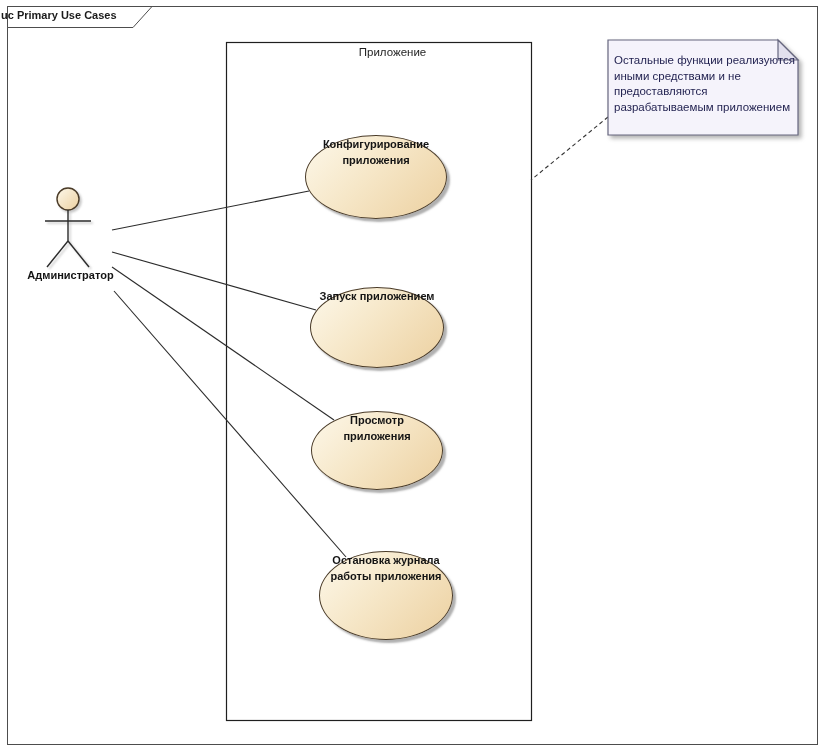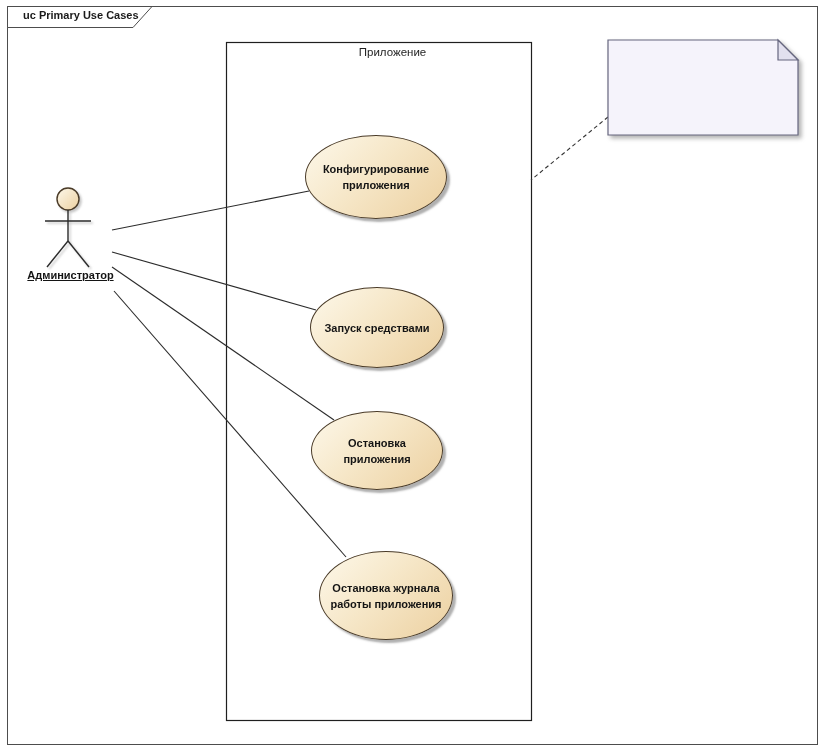--- a/index.html
+++ b/index.html
@@ -18,21 +18,21 @@
   #shapes {
     position: absolute;
     left: 0; top: 0;
     z-index: 1;
   }
   .overlay {
     position: absolute;
     z-index: 2;
   }
   .frame-label {
-    left: 23px;
+    left: 1px;
     top: 9px;
     font-size: 11px;
     font-weight: bold;
     color: #1a1a1a;
     white-space: nowrap;
   }
   .boundary-title {
     left: 226px;
     top: 46px;
     width: 305px;
@@ -40,21 +40,21 @@
     font-size: 11.5px;
     color: #1f1f1f;
     margin-left: 14px;
   }
   .usecase {
     border-radius: 50%;
     background: linear-gradient(135deg, #fdf8ea 0%, #f6e7c8 45%, #ecd0a0 100%);
     border: 1.4px solid #4a3b28;
     box-shadow: 3px 3px 2px rgba(150,150,150,0.75);
     display: flex;
-    align-items: center;
+    align-items: flex-start;
     justify-content: center;
     text-align: center;
     box-sizing: border-box;
   }
   .usecase span {
     font-size: 11px;
     font-weight: bold;
     color: #141414;
     line-height: 16px;
     white-space: pre-line;
@@ -65,21 +65,20 @@
   .uc4 { left: 319px; top: 551px; width: 134px; height: 89px; }
   .actor-label {
     left: 18px;
     top: 269px;
     width: 105px;
     text-align: center;
     font-size: 11px;
     font-weight: bold;
     color: #141414;
     white-space: nowrap;
-    text-decoration: underline;
   }
   .note-text {
     left: 614px;
     top: 53px;
     width: 182px;
     font-size: 11.5px;
     line-height: 15.5px;
     color: #1f1f4e;
     white-space: pre-line;
   }
@@ -126,27 +125,31 @@
 
   <div class="overlay frame-label">uc Primary Use Cases</div>
 
   <div class="overlay boundary-title">Приложение</div>
 
   <div class="overlay usecase uc1">
     <span>Конфигурирование
 приложения</span>
   </div>
   <div class="overlay usecase uc2">
-    <span>Запуск средствами</span>
+    <span>Запуск приложением</span>
   </div>
   <div class="overlay usecase uc3">
-    <span>Остановка
+    <span>Просмотр
 приложения</span>
   </div>
   <div class="overlay usecase uc4">
     <span>Остановка журнала
 работы приложения</span>
   </div>
 
   <div class="overlay actor-label">Администратор</div>
 
+  <div class="overlay note-text">Остальные функции реализуются
+иными средствами и не
+предоставляются
+разрабатываемым приложением</div>
 
 </div>
 
 </body></html>

